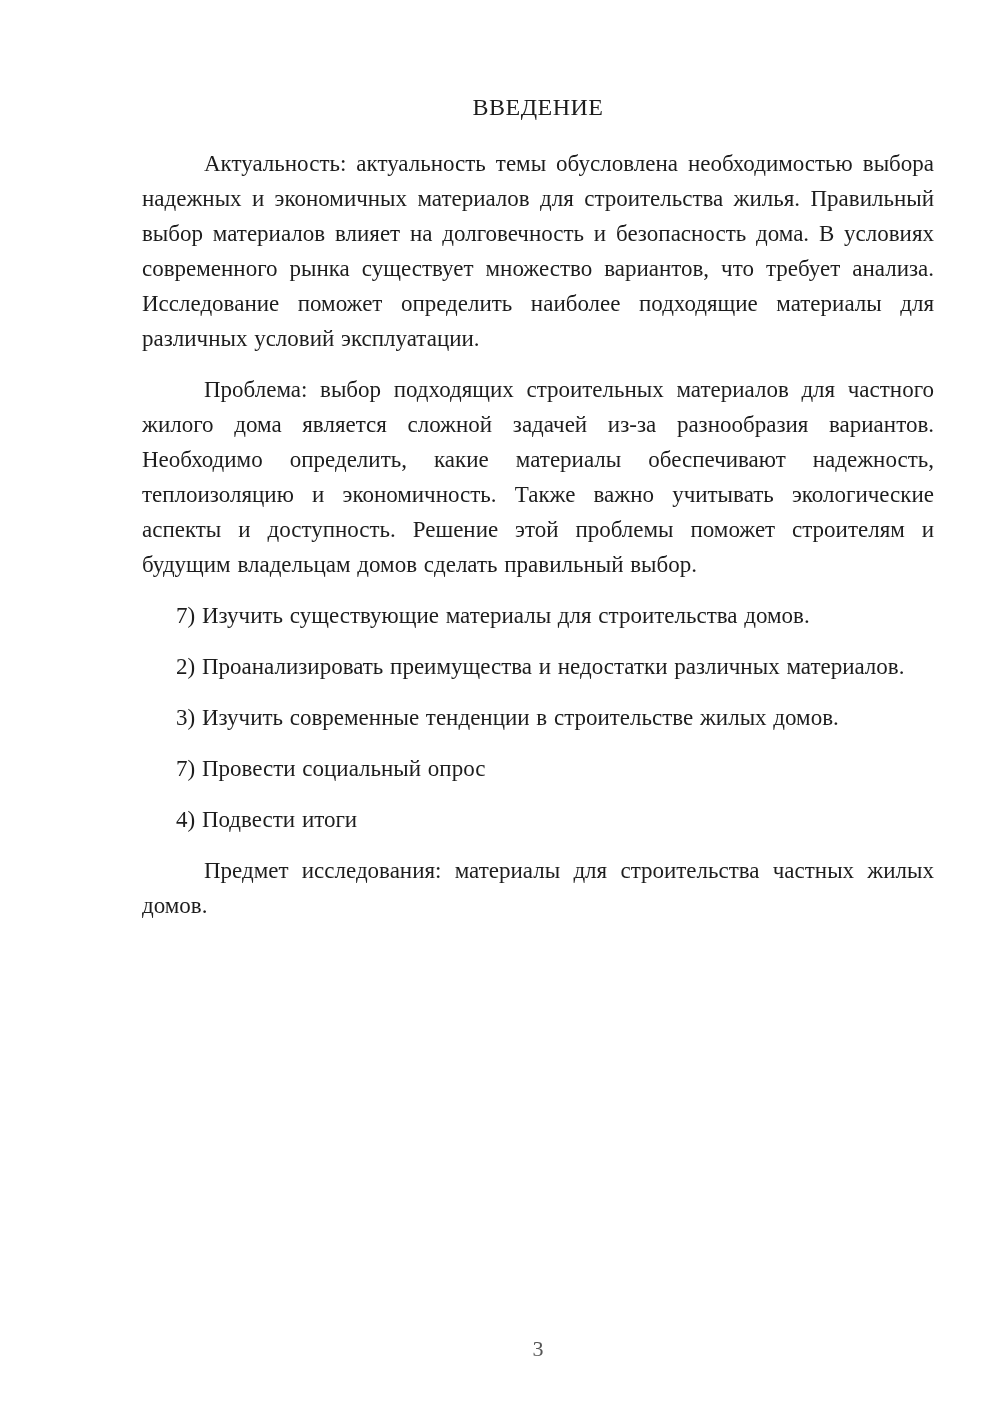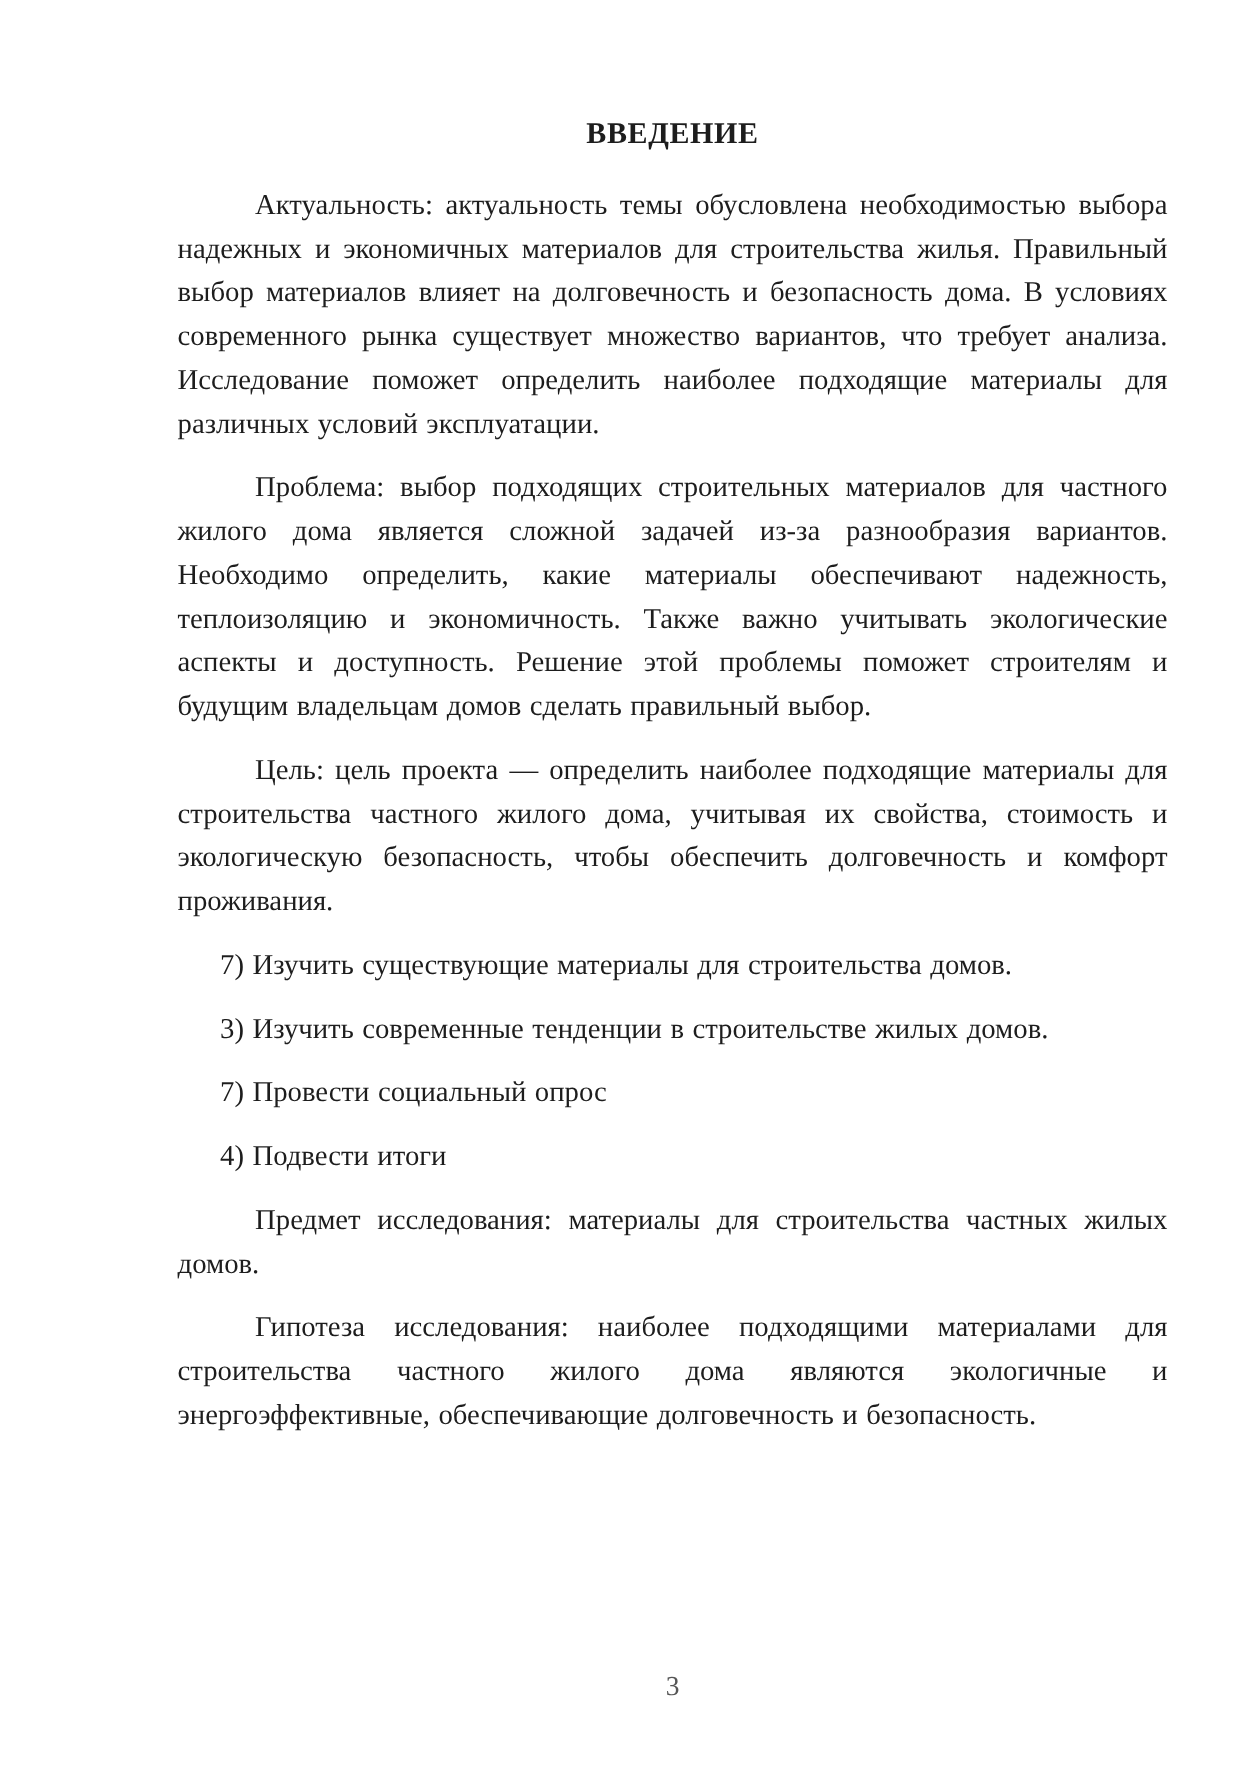--- a/index.html
+++ b/index.html
@@ -19,21 +19,21 @@
     height: 1414px;
     box-sizing: border-box;
     padding: 90px 66px 0 142px;
     background: #ffffff;
     overflow: hidden;
   }
   .doc-title {
     margin: 0 0 21px 0;
     font-size: 24px;
     line-height: 35px;
-    font-weight: bold;
+    font-weight: normal;
     text-align: center;
     letter-spacing: 0.5px;
   }
   .para {
     margin: 16px 0 10px 0;
     font-size: 23px;
     line-height: 35px;
     text-align: justify;
     text-indent: 62px;
     word-spacing: 1px;
@@ -56,32 +56,31 @@
 <body>
 
 <div class="page">
 
   <h1 class="doc-title">ВВЕДЕНИЕ</h1>
 
   <p class="para">Актуальность: актуальность темы обусловлена необходимостью выбора надежных и экономичных материалов для строительства жилья. Правильный выбор материалов влияет на долговечность и безопасность дома. В условиях современного рынка существует множество вариантов, что требует анализа. Исследование поможет определить наиболее подходящие материалы для различных условий эксплуатации.</p>
 
   <p class="para">Проблема: выбор подходящих строительных материалов для частного жилого дома является сложной задачей из-за разнообразия вариантов. Необходимо определить, какие материалы обеспечивают надежность, теплоизоляцию и экономичность. Также важно учитывать экологические аспекты и доступность. Решение этой проблемы поможет строителям и будущим владельцам домов сделать правильный выбор.</p>
 
-  <p class="para">Цель: цель проекта — определить наиболее подходящие материалы для строительства частного жилого дома, учитывая их свойства, стоимость и экологическую безопасность, чтобы обеспечить долговечность и комфорт проживания.</p>
 
 
   <p class="para task">7) Изучить существующие материалы для строительства домов.</p>
 
+  <p class="para task">2) Проанализировать преимущества и недостатки различных материалов.</p>
 
   <p class="para task">3) Изучить современные тенденции в строительстве жилых домов.</p>
 
   <p class="para task">7) Провести социальный опрос</p>
 
   <p class="para task">4) Подвести итоги</p>
 
 
   <p class="para">Предмет исследования: материалы для строительства частных жилых домов.</p>
 
-  <p class="para">Гипотеза исследования: наиболее подходящими материалами для строительства частного жилого дома являются экологичные и энергоэффективные, обеспечивающие долговечность и безопасность.</p>
 
   <div class="page-number">3</div>
 
 </div>
 
 </body></html>

